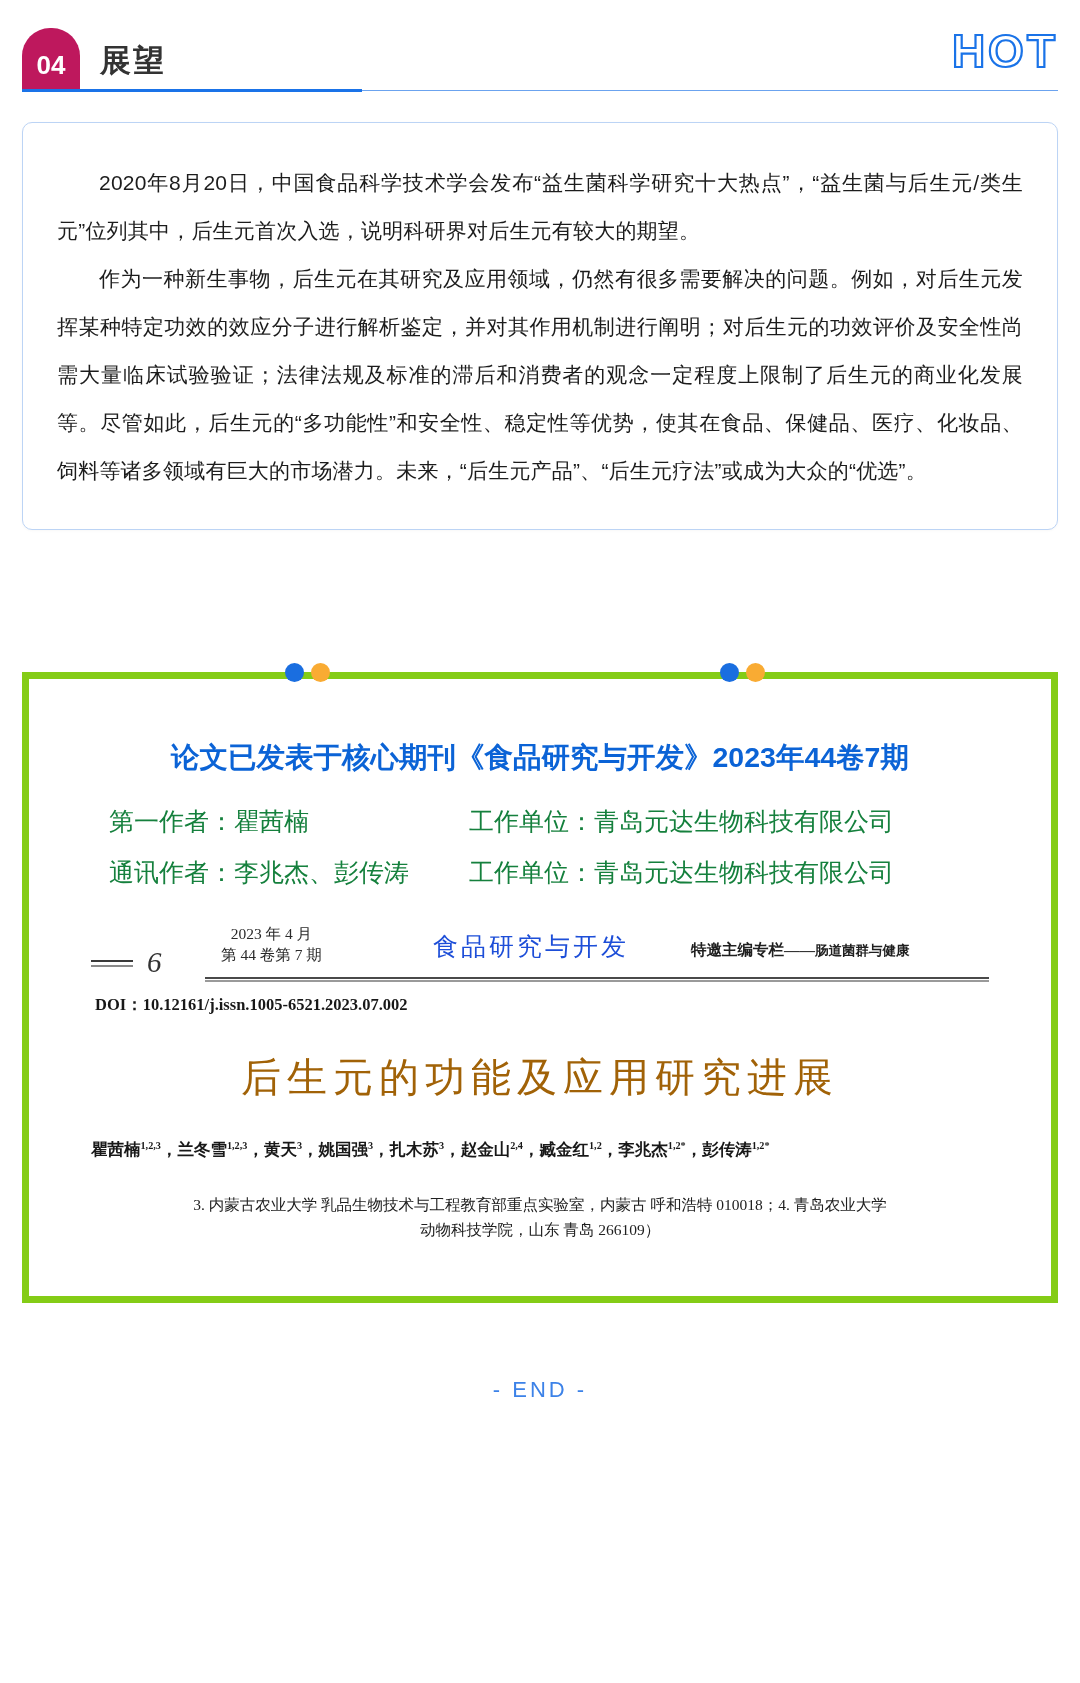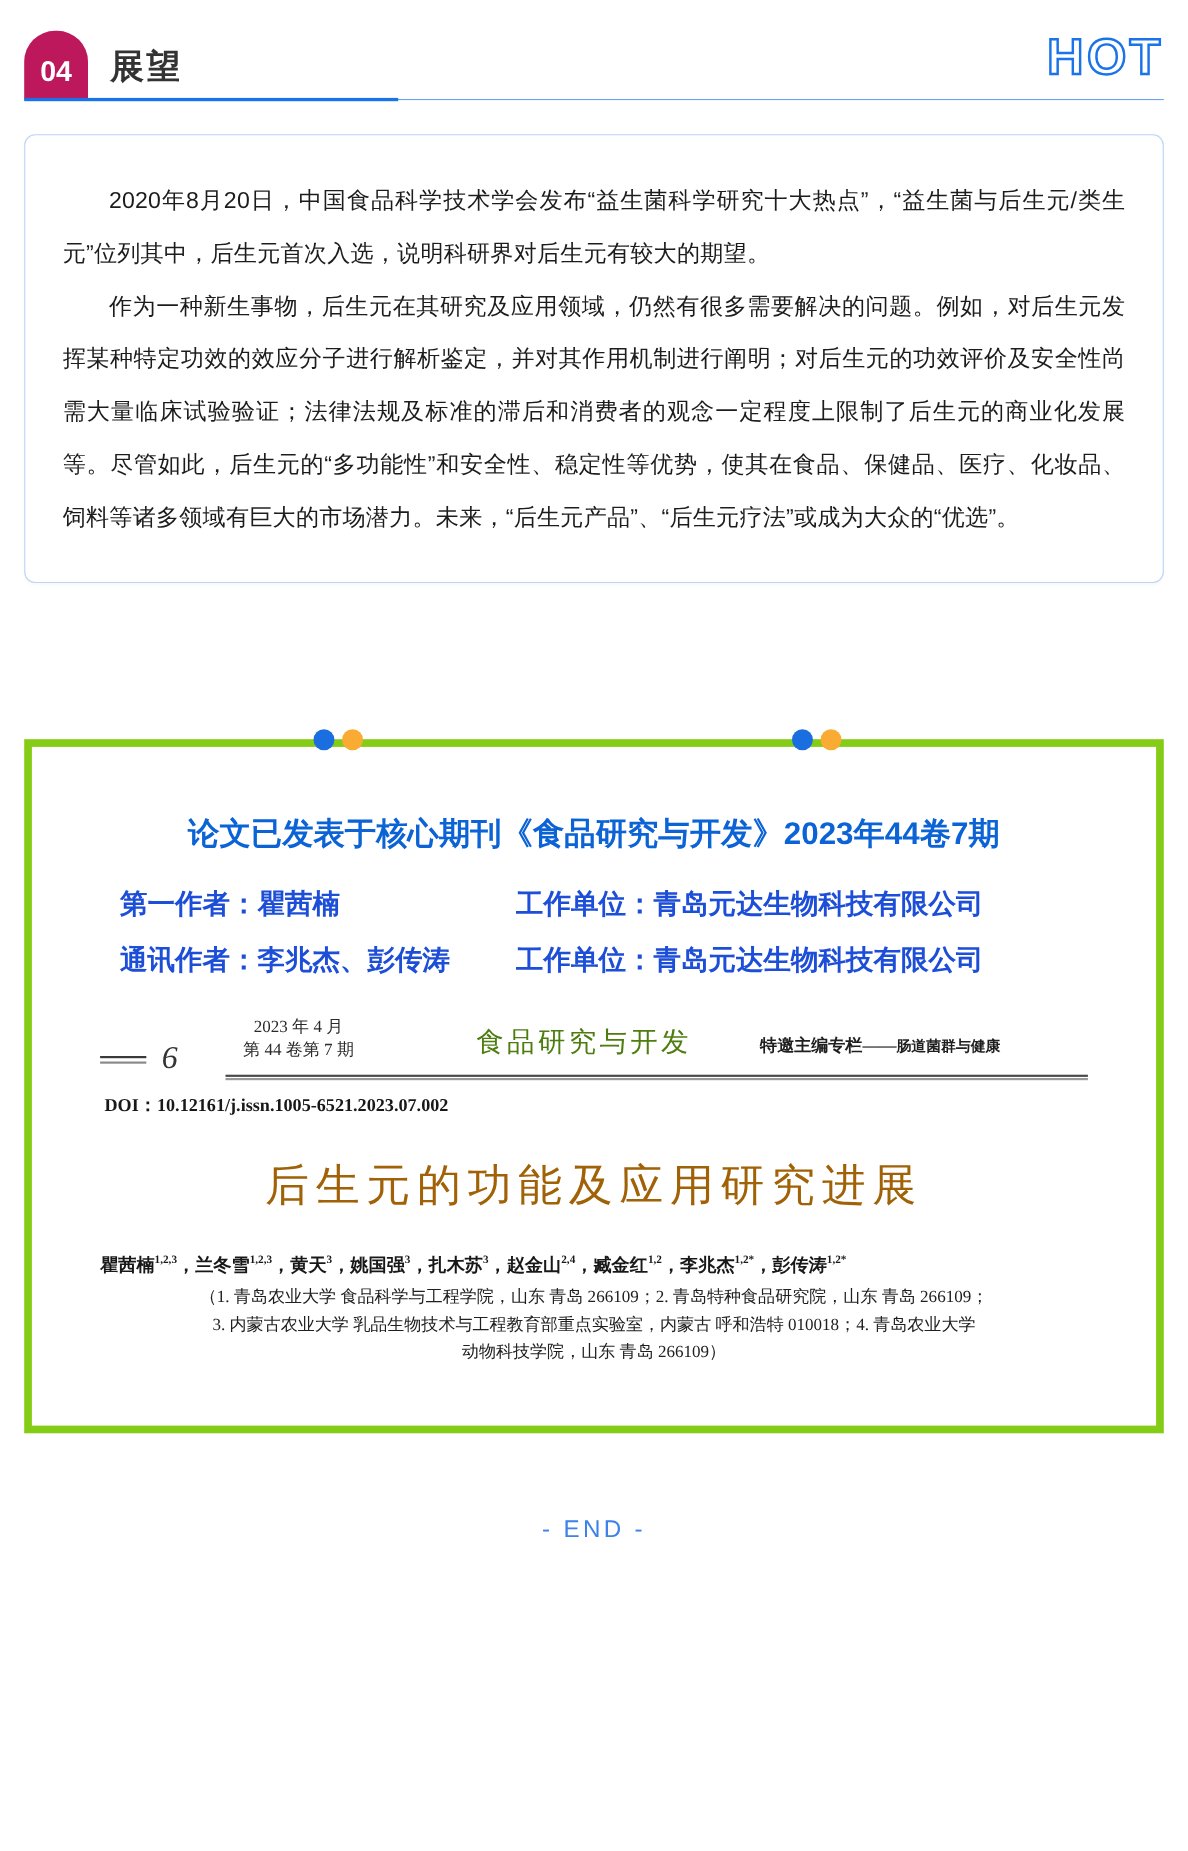--- a/index.html
+++ b/index.html
@@ -129,22 +129,22 @@
     color: #0b63d6;
     font-size: 28.5px;
     font-weight: bold;
     letter-spacing: 0px;
     margin-bottom: 28px;
   }
   .meta-row {
     display: flex;
     align-items: baseline;
     font-size: 25px;
-    font-weight: bold;
-    color: #1d4ed8;
+    font-weight: normal;
+    color: #15803d;
     margin: 0 0 18px 0;
     padding-left: 40px;
   }
   .meta-row .mcol-a { width: 360px; flex: 0 0 360px; }
   .meta-row .mcol-b { flex: 1; }
 
   
   .scan {
     margin: 24px 22px 0 22px;
     font-family: "Liberation Serif", "DejaVu Serif", serif;
@@ -183,21 +183,21 @@
     font-size: 15.5px;
     line-height: 21px;
     text-align: center;
     color: #2a2a2a;
   }
   .scan-journal {
     position: absolute;
     left: 342px;
     bottom: 12px;
     font-size: 25px;
-    color: #4d7c0f;
+    color: #1d4ed8;
     letter-spacing: 3px;
     font-family: "Liberation Serif", "DejaVu Serif", serif;
   }
   .scan-column {
     position: absolute;
     left: 600px;
     bottom: 14px;
     font-size: 15.5px;
     font-weight: bold;
     color: #1f1f1f;
@@ -301,21 +301,21 @@
       </div>
       <div class="scan-rule"></div>
 
       <div class="scan-doi">DOI：10.12161/j.issn.1005-6521.2023.07.002</div>
 
       <div class="scan-title">后生元的功能及应用研究进展</div>
 
       <div class="scan-authors">瞿茜楠<sup>1,2,3</sup>，兰冬雪<sup>1,2,3</sup>，黄天<sup>3</sup>，姚国强<sup>3</sup>，扎木苏<sup>3</sup>，赵金山<sup>2,4</sup>，臧金红<sup>1,2</sup>，李兆杰<sup>1,2*</sup>，彭传涛<sup>1,2*</sup></div>
 
       <div class="scan-affil">
-        <span>（1. 青岛农业大学 食品科学与工程学院，山东 青岛 266109；2. 青岛特种食品研究院，山东 青岛 266109；</span><br>
+        <br>
         <span>3. 内蒙古农业大学 乳品生物技术与工程教育部重点实验室，内蒙古 呼和浩特 010018；4. 青岛农业大学</span><br>
         <span>动物科技学院，山东 青岛 266109）</span>
       </div>
     </div>
   </div>
 </div>
 
 <div class="end-mark">- END -</div>
 
 </body></html>

